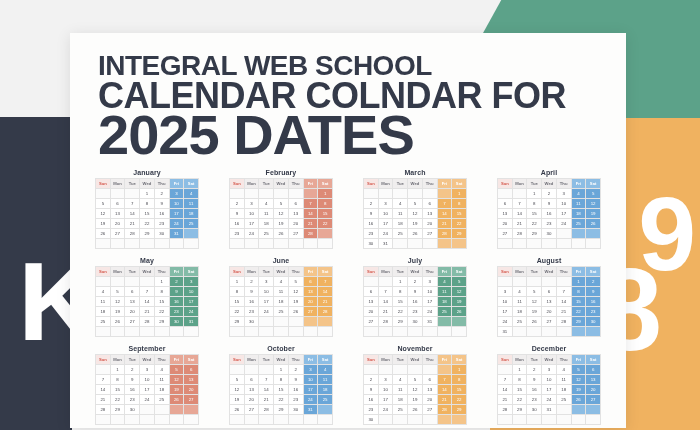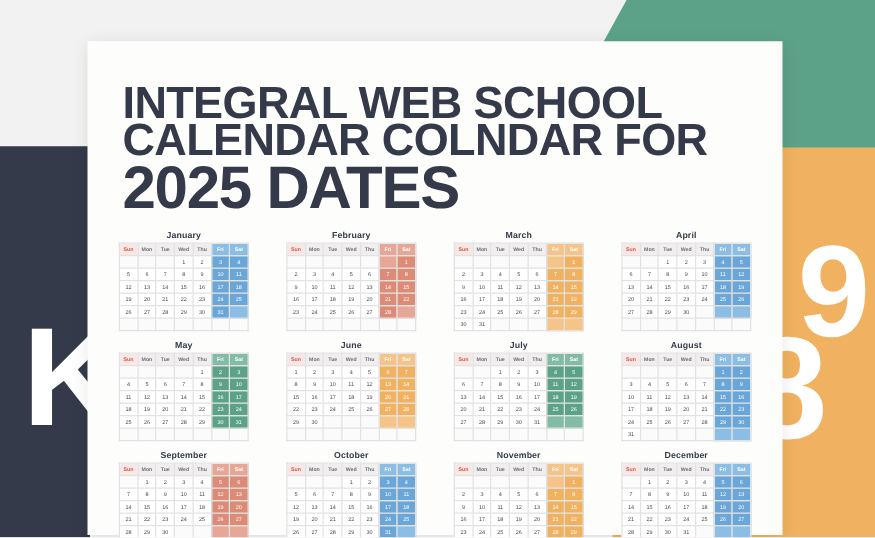--- a/index.html
+++ b/index.html
@@ -84,23 +84,23 @@
   .headline {
     padding: 18px 28px 0 28px;
   }
   .headline-line {
     color: #343a49;
     font-family: "Liberation Sans", sans-serif;
     font-weight: 700;
     letter-spacing: -0.5px;
     white-space: nowrap;
   }
-  .headline-line.l1 { font-size: 36px; line-height: 30px; margin-top: 16px; }
+  .headline-line.l1 { font-size: 28px; line-height: 30px; }
   .headline-line.l2 { font-size: 36px; line-height: 30px; }
-  .headline-line.l3 { font-size: 48px; line-height: 48px; letter-spacing: -1px; }
+  .headline-line.l3 { font-size: 56px; line-height: 48px; letter-spacing: -1px; }
 
   
   .months {
     display: grid;
     grid-template-columns: repeat(4, 1fr);
     gap: 8px 8px;
     padding: 10px 14px 12px 14px;
   }
   .month {
     display: flex;

